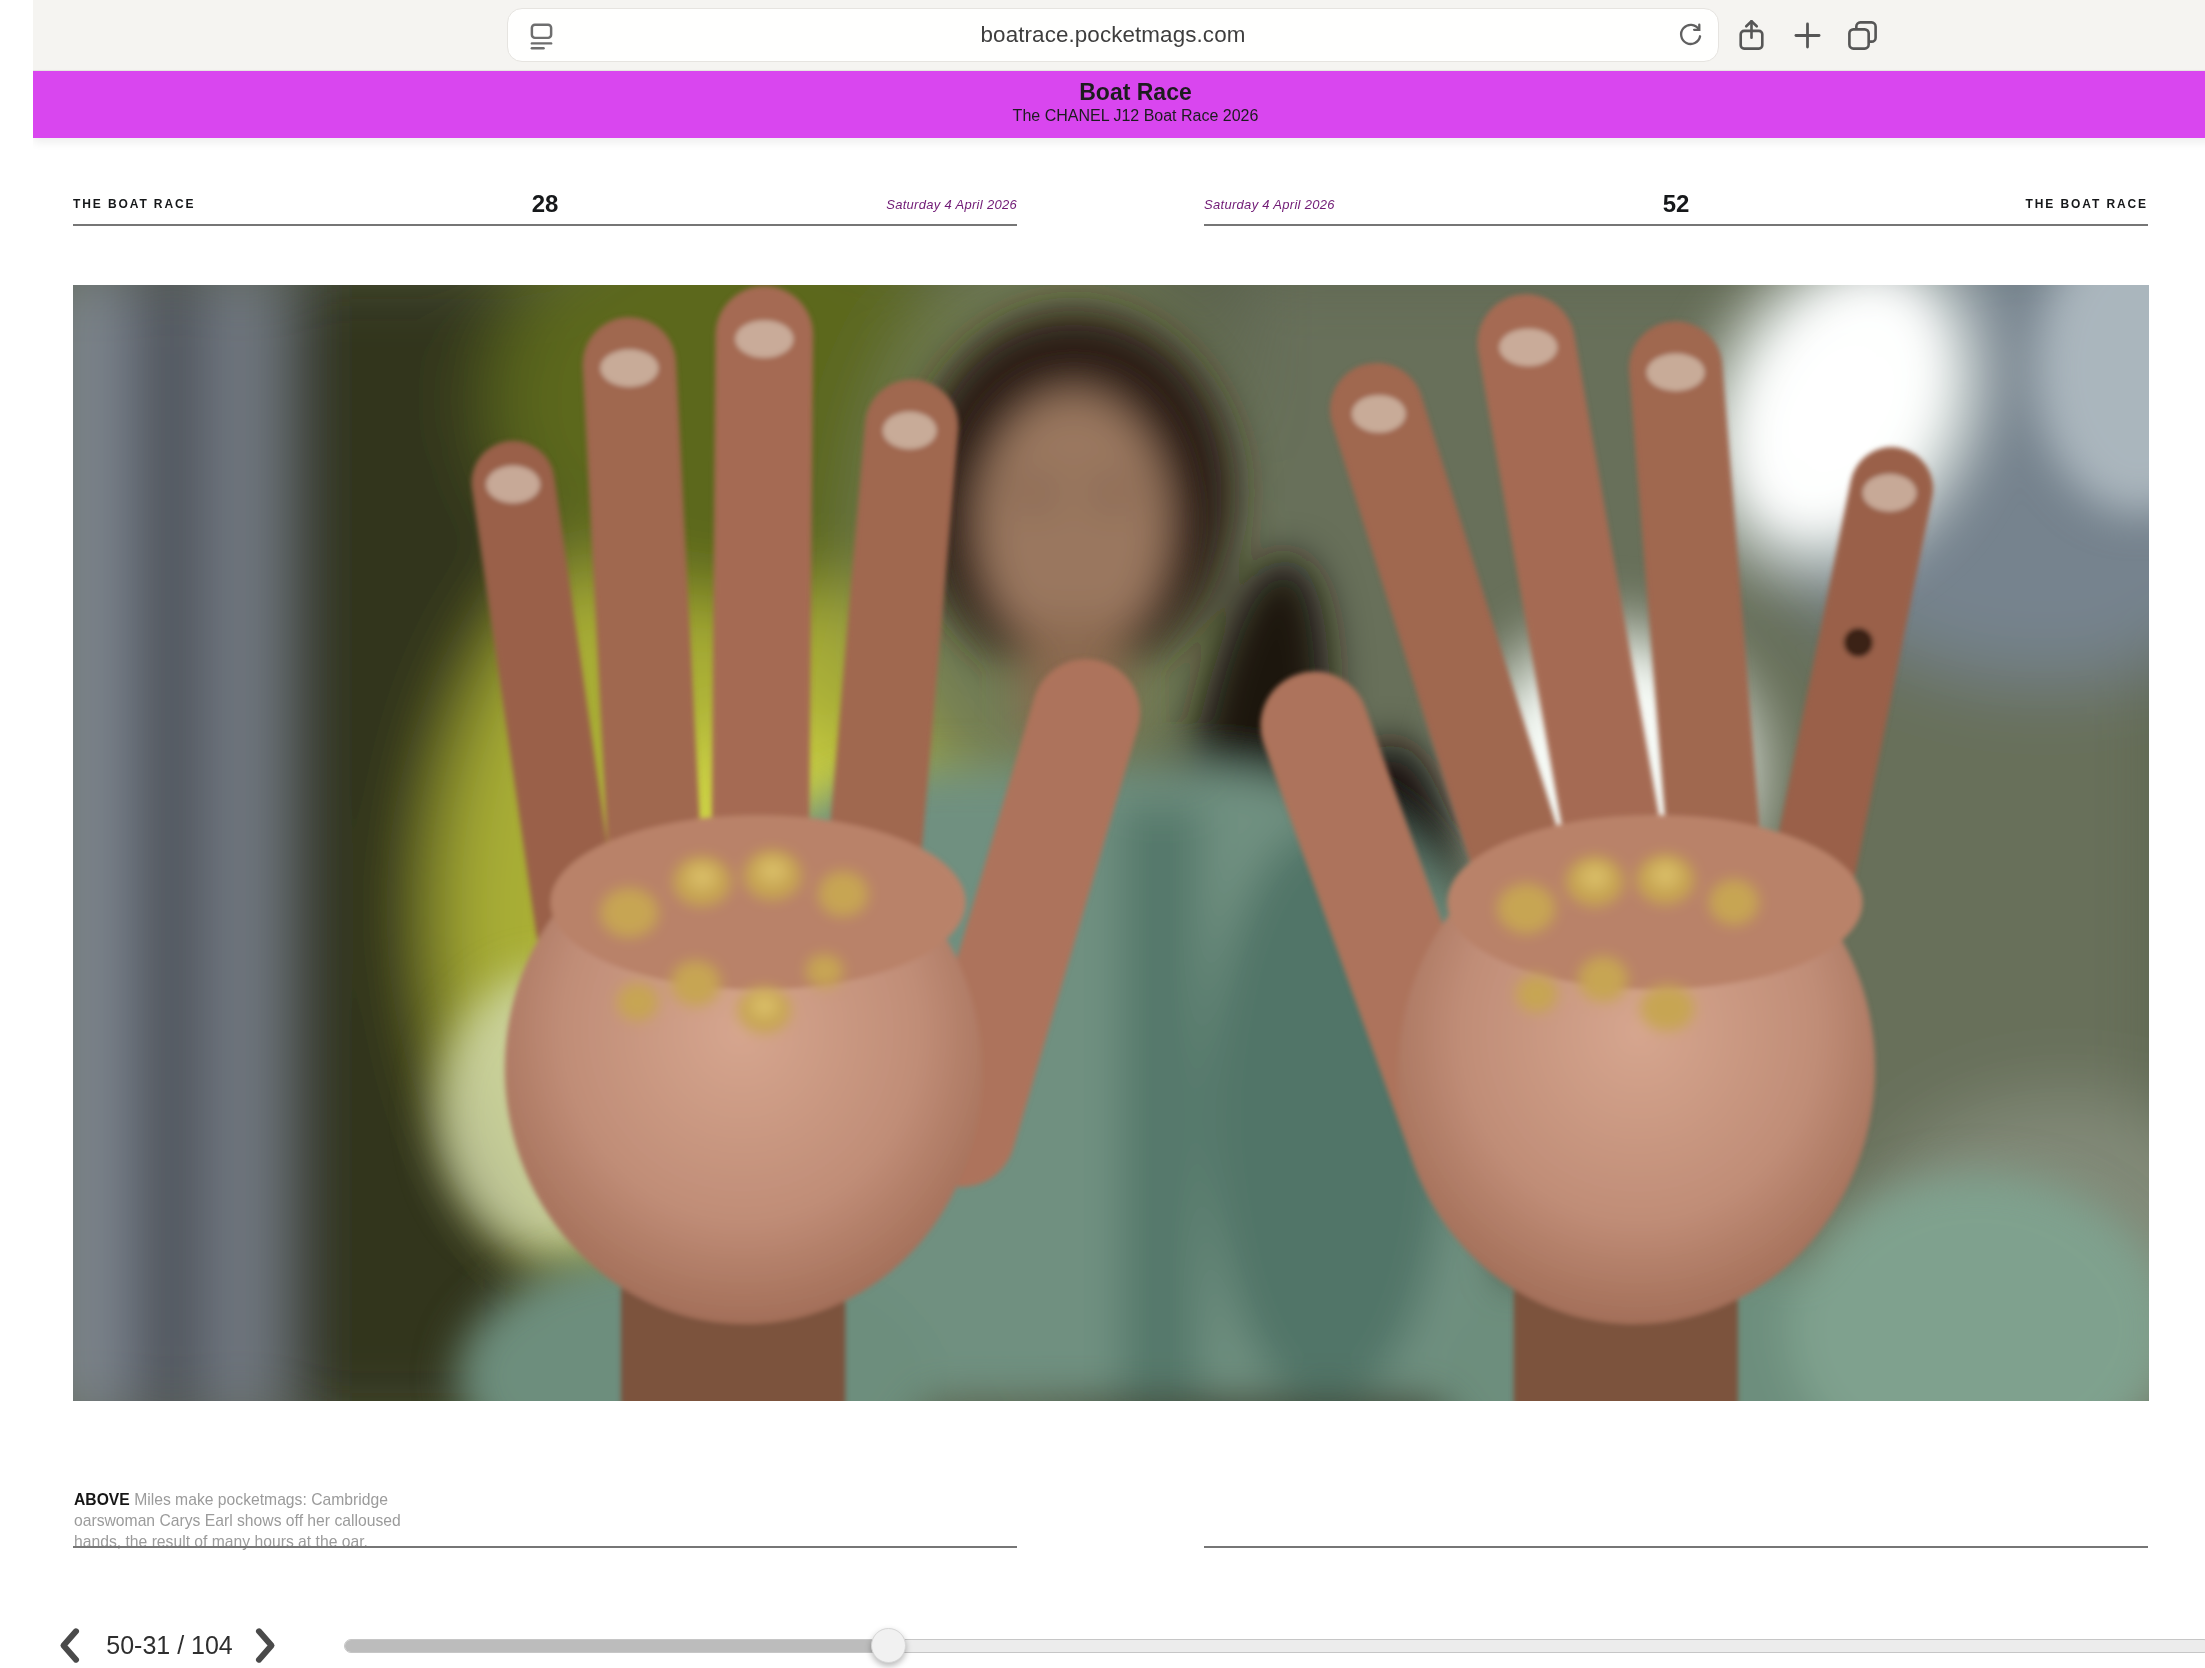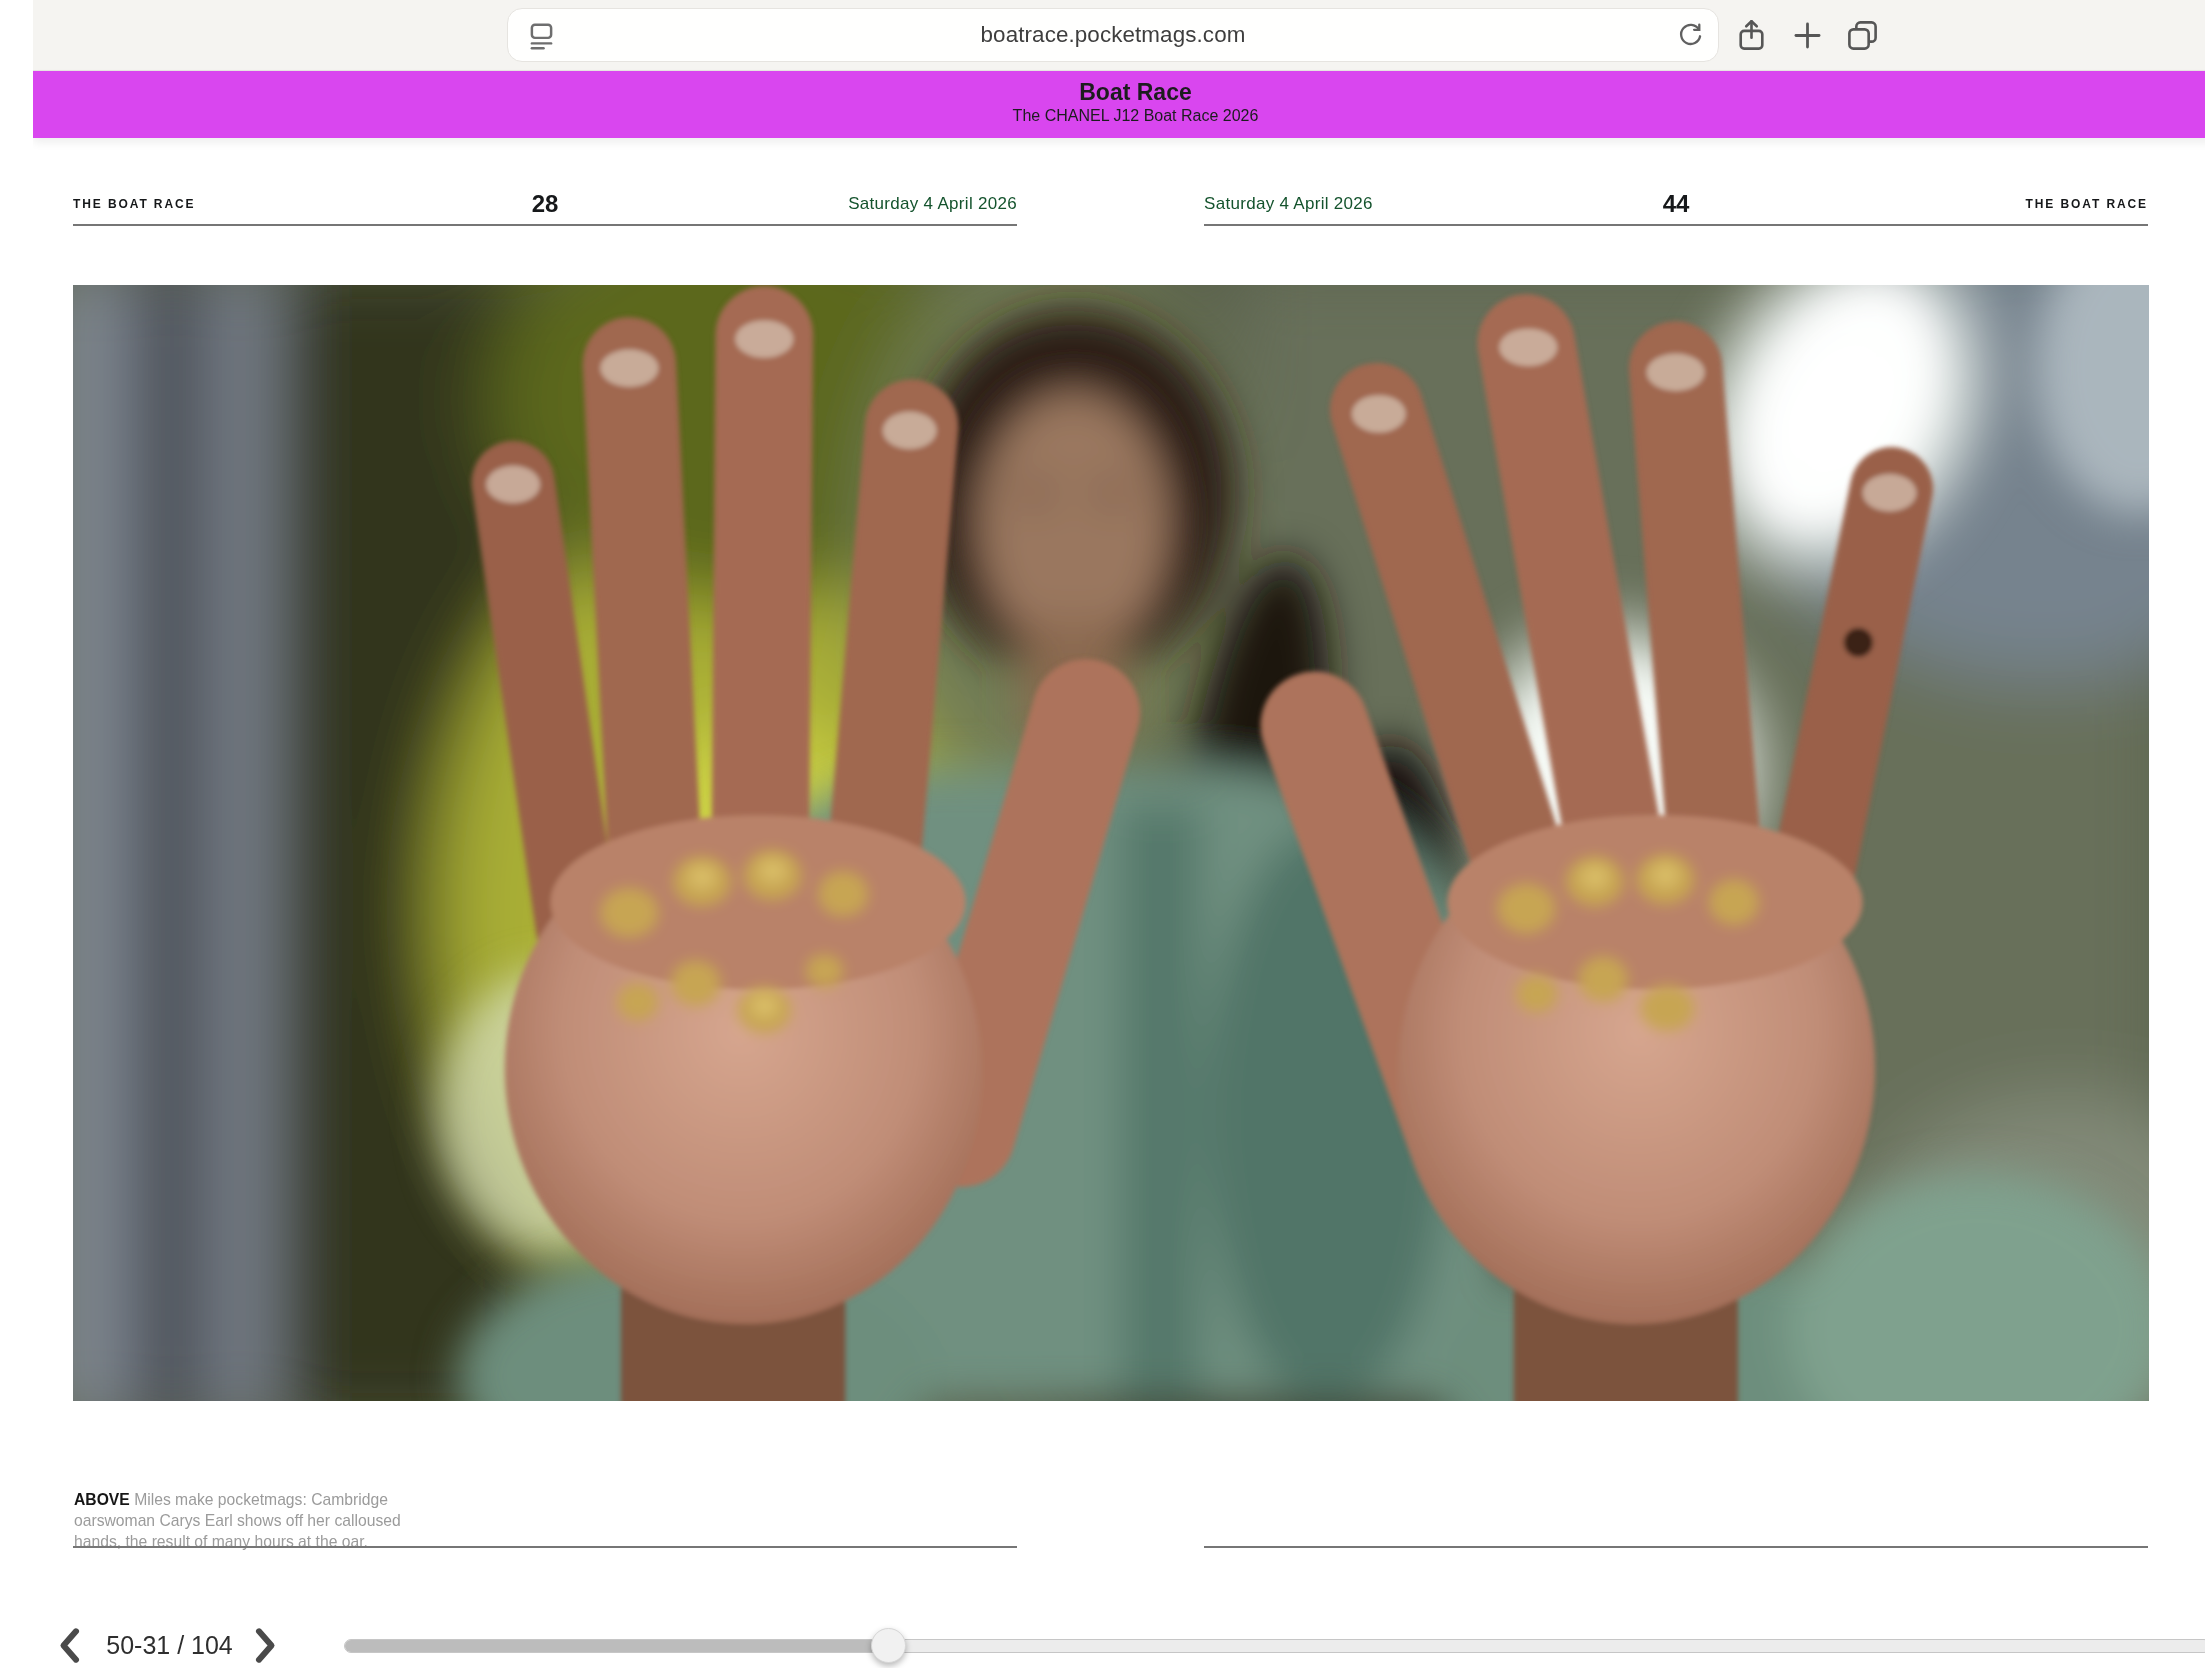--- a/index.html
+++ b/index.html
@@ -28,21 +28,21 @@
   .site-subtitle{position:absolute;left:0;right:0;top:36px;text-align:center;font-size:16px;color:#1c1c1e;}
   
   .gutter{position:absolute;left:2195px;top:73px;width:10.5px;height:1596px;background:#f1f1f1;}
   
   .page-head{position:absolute;top:187px;width:944px;height:34px;display:flex;align-items:center;}
   .ph-left{left:40px;}
   .ph-right{left:1171px;}
   .ph-col{flex:1;}
   .ph-label{font-size:12px;font-weight:bold;letter-spacing:1.9px;color:#16181a;}
   .ph-num{font-size:24px;font-weight:bold;color:#16181a;text-align:center;}
-  .ph-date{font-size:17px;color:#14532d;letter-spacing:0.3px;}
+  .ph-date{font-size:13px;color:#701a75;letter-spacing:0.3px;font-style:italic;}
   .t-right{text-align:right;}
   .t-left{text-align:left;}
   .rule{position:absolute;height:2.2px;background:#767676;}
   .rule-top-l{left:40px;top:224px;width:944px;}
   .rule-top-r{left:1171px;top:224px;width:944px;}
   .rule-bot-l{left:40px;top:1546px;width:944px;}
   .rule-bot-r{left:1171px;top:1546px;width:944px;}
   
   .photo{position:absolute;left:40px;top:285px;width:2076px;height:1116px;overflow:hidden;background:#59604b;}
   .photo svg{display:block;width:100%;height:100%;}
@@ -110,21 +110,21 @@
 
   <div class="gutter"></div>
 
   <div class="page-head ph-left">
     <div class="ph-col ph-label t-left">THE BOAT RACE</div>
     <div class="ph-col ph-num">28</div>
     <div class="ph-col ph-date t-right">Saturday 4 April 2026</div>
   </div>
   <div class="page-head ph-right">
     <div class="ph-col ph-date t-left">Saturday 4 April 2026</div>
-    <div class="ph-col ph-num">44</div>
+    <div class="ph-col ph-num">52</div>
     <div class="ph-col ph-label t-right">THE BOAT RACE</div>
   </div>
   <div class="rule rule-top-l"></div>
   <div class="rule rule-top-r"></div>
 
   <div class="photo" role="img" aria-label="Blurred portrait of a Cambridge oarswoman holding both calloused palms up toward the camera, bright bokeh lights behind">
     <svg viewBox="0 0 1000 537" preserveAspectRatio="none">
       <defs>
         <filter id="b18" x="-30%" y="-30%" width="160%" height="160%">
             <feGaussianBlur stdDeviation="18"></feGaussianBlur>

